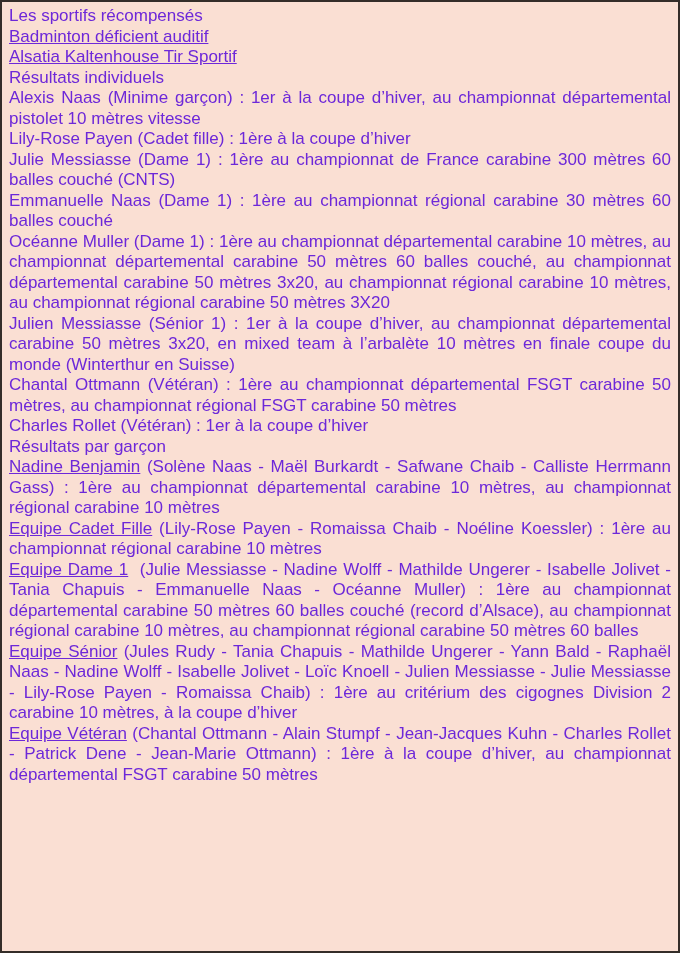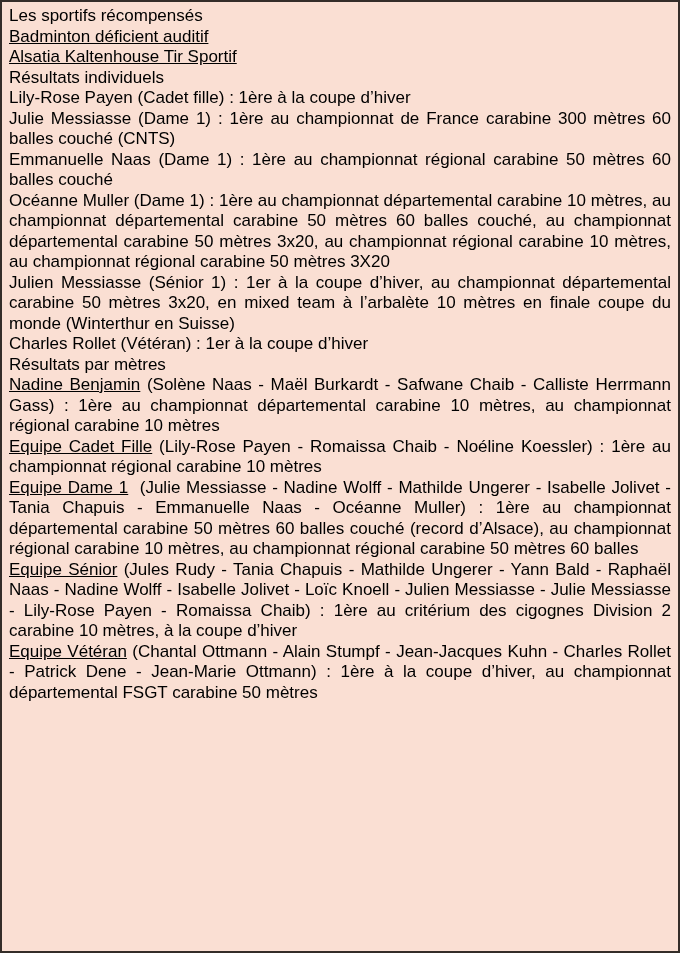--- a/index.html
+++ b/index.html
@@ -26,39 +26,41 @@
     padding: 0;
     text-align: justify;
   }
   .bu { font-weight: normal; text-decoration: underline; }
   .b  { font-weight: normal; }
   .u  { text-decoration: underline; }
 </style>
 </head>
 <body>
 
-<div class="sheet" style="background: rgb(250, 223, 211); border-color: rgb(52, 45, 41); color: #000000;">
+<div class="sheet" style="background: rgb(250, 223, 211); border-color: rgb(52, 45, 41); color: #6d28d9;">
 
   <p>Les sportifs récompensés</p>
 
   <p><span class="bu">Badminton déficient auditif</span></p>
 
 
   <p><span class="bu">Alsatia Kaltenhouse Tir Sportif</span></p>
 
   <p><span class="b">Résultats individuels</span></p>
 
+  <p>Alexis Naas (Minime garçon) : 1er à la coupe d’hiver, au championnat départemental pistolet 10 mètres vitesse</p>
   <p>Lily-Rose Payen (Cadet fille) : 1ère à la coupe d’hiver</p>
   <p>Julie Messiasse (Dame 1) : 1ère au championnat de France carabine 300 mètres 60 balles couché (CNTS)</p>
-  <p>Emmanuelle Naas (Dame 1) : 1ère au championnat régional carabine 50 mètres 60 balles couché</p>
+  <p>Emmanuelle Naas (Dame 1) : 1ère au championnat régional carabine 30 mètres 60 balles couché</p>
   <p>Océanne Muller (Dame 1) : 1ère au championnat départemental carabine 10 mètres, au championnat départemental carabine 50 mètres 60 balles couché, au championnat départemental carabine 50 mètres 3x20, au championnat régional carabine 10 mètres, au championnat régional carabine 50 mètres 3X20</p>
   <p>Julien Messiasse (Sénior 1) : 1er à la coupe d’hiver, au championnat départemental carabine 50 mètres 3x20, en mixed team à l’arbalète 10 mètres en finale coupe du monde (Winterthur en Suisse)</p>
+  <p>Chantal Ottmann (Vétéran) : 1ère au championnat départemental FSGT carabine 50 mètres, au championnat régional FSGT carabine 50 mètres</p>
   <p>Charles Rollet (Vétéran) : 1er à la coupe d’hiver</p>
 
-  <p><span class="b">Résultats par mètres</span></p>
+  <p><span class="b">Résultats par garçon</span></p>
 
   <p><span class="u">Nadine Benjamin</span><span> (Solène Naas - Maël Burkardt - Safwane Chaib - Calliste Herrmann Gass) : 1ère au championnat départemental carabine 10 mètres, au championnat régional carabine 10 mètres</span></p>
 
   <p><span class="u">Equipe Cadet Fille</span><span> (Lily-Rose Payen - Romaissa Chaib - Noéline Koessler) : 1ère au championnat régional carabine 10 mètres</span></p>
 
   <p><span class="u">Equipe Dame 1</span><span> &nbsp;(Julie Messiasse - Nadine Wolff - Mathilde Ungerer - Isabelle Jolivet - Tania Chapuis - Emmanuelle Naas - Océanne Muller) : 1ère au championnat départemental carabine 50 mètres 60 balles couché (record d’Alsace), au championnat régional carabine 10 mètres, au championnat régional carabine 50 mètres 60 balles</span></p>
 
   <p><span class="u">Equipe Sénior</span><span> (Jules Rudy - Tania Chapuis - Mathilde Ungerer - Yann Bald - Raphaël Naas - Nadine Wolff - Isabelle Jolivet - Loïc Knoell - Julien Messiasse - Julie Messiasse - Lily-Rose Payen - Romaissa Chaib) : 1ère au critérium des cigognes Division 2 carabine 10 mètres, à la coupe d’hiver</span></p>
 
   <p><span class="u">Equipe Vétéran</span><span> (Chantal Ottmann - Alain Stumpf - Jean-Jacques Kuhn - Charles Rollet - Patrick Dene - Jean-Marie Ottmann) : 1ère à la coupe d’hiver, au championnat départemental FSGT carabine 50 mètres</span></p>

